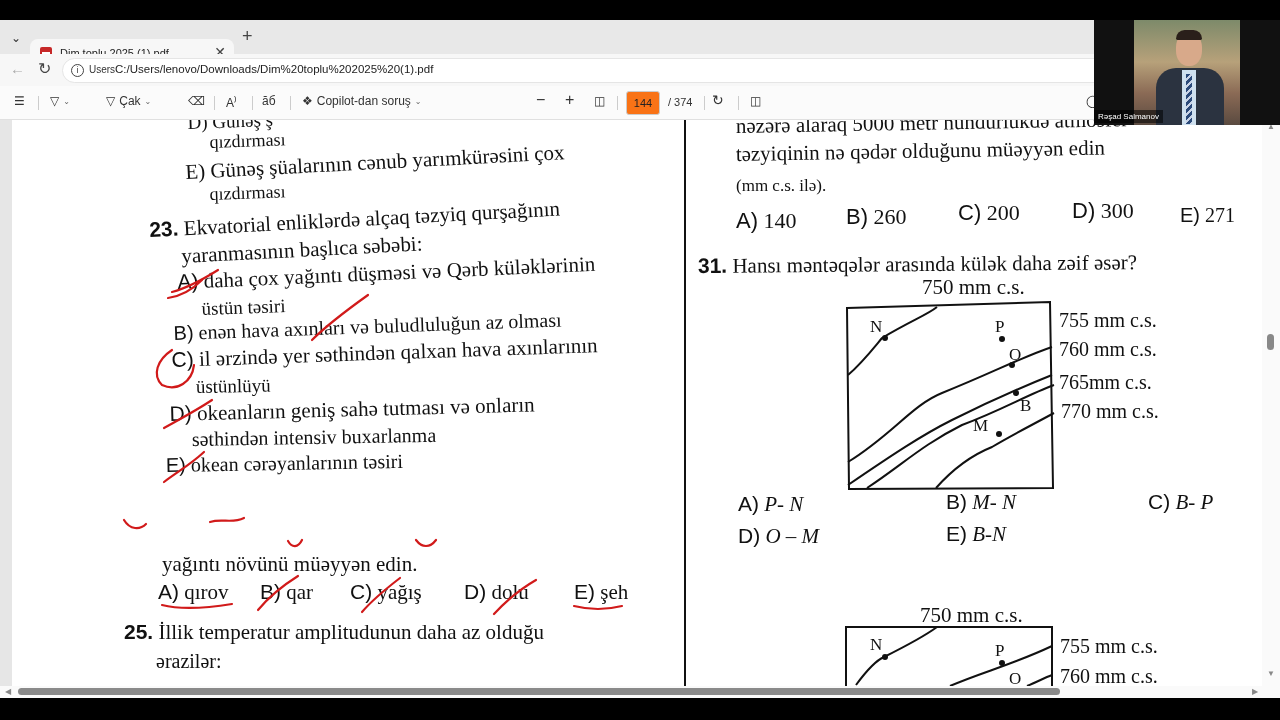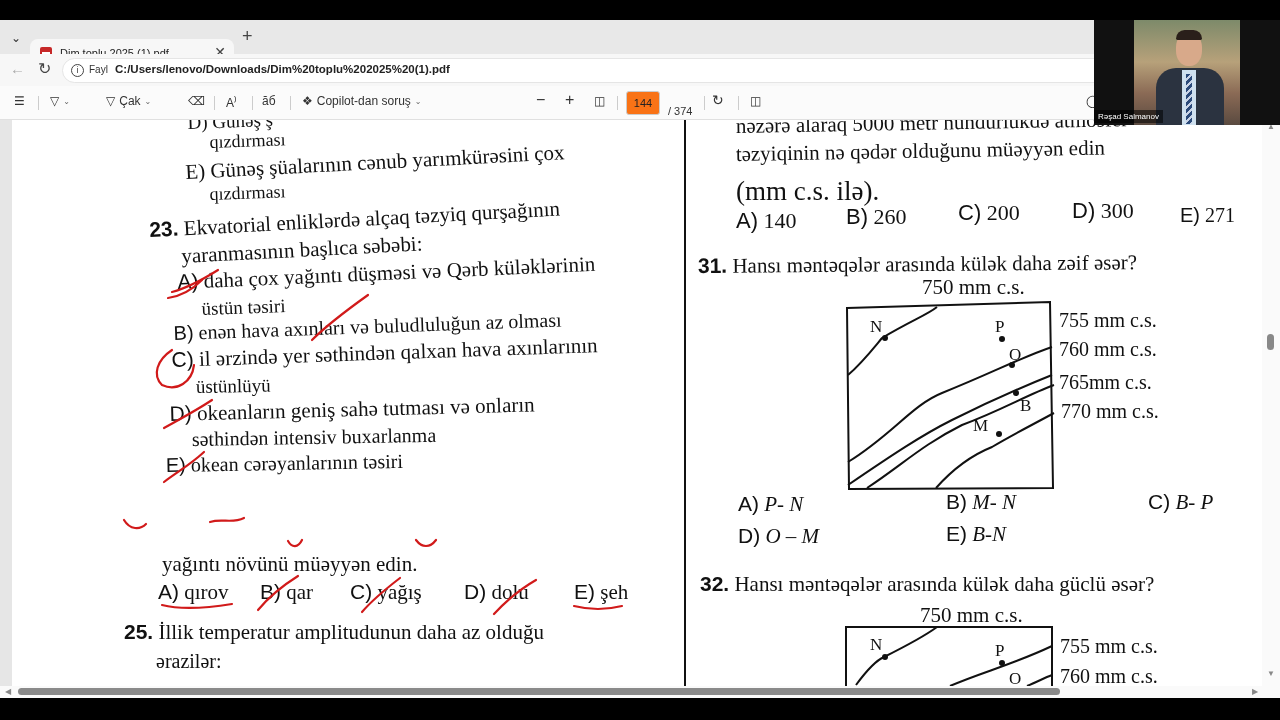--- a/index.html
+++ b/index.html
@@ -17,28 +17,28 @@
   .tab .tab-title { position: absolute; left: 30px; top: 8px; font-size: 11px; color: #222; }
   .tab .tab-close { position: absolute; right: 8px; top: 5px; font-size: 14px; color: #444; }
   .new-tab { position: absolute; left: 242px; top: 6px; font-size: 18px; color: #444; }
 
   .addressbar { position: absolute; left: 0; top: 54px; width: 1280px; height: 32px; background: #f7f7f7; }
   .nav-back { position: absolute; left: 10px; top: 6px; font-size: 15px; color: #aaa; }
   .nav-reload { position: absolute; left: 38px; top: 5px; font-size: 16px; color: #444; }
   .url-box { position: absolute; left: 62px; top: 4px; width: 1050px; height: 25px; background: #fff; border-radius: 13px; border: 1px solid #e5e5e5; }
   .url-box .info-icon { position: absolute; left: 8px; top: 5px; width: 13px; height: 13px; border: 1px solid #444; border-radius: 50%; font-size: 9px; text-align: center; line-height: 11px; color: #444; }
   .url-box .scheme { position: absolute; left: 26px; top: 5px; font-size: 10px; color: #333; }
-  .url-box .url-text { position: absolute; left: 52px; top: 4px; font-size: 11.5px; color: #222; font-weight: bold; }
+  .url-box .url-text { position: absolute; left: 52px; top: 4px; font-size: 11.5px; color: #222; }
 
   .pdf-toolbar { position: absolute; left: 0; top: 86px; width: 1280px; height: 34px; background: #fbfbfb; border-bottom: 1px solid #e0e0e0; }
   .tb-item { position: absolute; top: 8px; font-size: 12px; color: #333; display: flex; align-items: center; gap: 4px; }
   .tb-sep { position: absolute; top: 10px; width: 1px; height: 14px; background: #ccc; }
   .chev { font-size: 8px; color: #666; }
   .page-input { position: absolute; left: 626px; top: 5px; width: 34px; height: 24px; border: 1px solid #ccc; border-radius: 3px; background: #f97316; font-size: 11px; text-align: center; line-height: 22px; color: #222; }
-  .page-total { position: absolute; left: 668px; top: 19px; font-size: 11px; color: #333; }
+  .page-total { position: absolute; left: 668px; top: 10px; font-size: 11px; color: #333; }
 
   .viewer { position: absolute; left: 0; top: 120px; width: 1280px; height: 578px; background: #f0f0f0; overflow: hidden; }
   .left-rail { position: absolute; left: 0; top: 0; width: 12px; height: 578px; background: #e6e6e6; }
   .page { position: absolute; left: 12px; top: 0; width: 1250px; height: 566px; background: #fff; overflow: hidden; }
   .divider { position: absolute; left: 672px; top: 0; width: 2px; height: 566px; background: #111; }
 
   .ptext { position: absolute; font-family: "Liberation Serif", serif; color: #111; white-space: nowrap; transform-origin: left bottom; }
   .qnum { font-family: "Liberation Sans", sans-serif; font-weight: bold; }
   .optl { font-family: "Liberation Sans", sans-serif; }
   .italic { font-style: italic; }
@@ -76,21 +76,21 @@
     <span class="tab-close">✕</span>
   </div>
   <div class="new-tab">+</div>
 </div>
 
 <div class="addressbar">
   <span class="nav-back">←</span>
   <span class="nav-reload">↻</span>
   <div class="url-box">
     <span class="info-icon">i</span>
-    <span class="scheme">Fayl</span>
+    <span class="scheme">Users</span>
     <span class="url-text">C:/Users/lenovo/Downloads/Dim%20toplu%202025%20(1).pdf</span>
   </div>
 </div>
 
 <div class="pdf-toolbar">
   <span class="tb-item" style="left:14px">☰</span>
   <span class="tb-sep" style="left:38px"></span>
   <span class="tb-item" style="left:50px">
     <span>▽</span>
       <span class="chev">⌄</span>
@@ -172,21 +172,21 @@
     <div class="ptext" style="left:112px;top:500px;font-size:21px">
       <span class="qnum">25.</span>
       <span>İllik temperatur amplitudunun daha az olduğu</span>
     </div>
     <div class="ptext" style="left:144px;top:530px;font-size:20px">ərazilər:</div>
 
     <div class="divider"></div>
 
     <div class="ptext" style="left:724px;top:-6px;font-size:21px;transform:rotate(-1deg)">nəzərə alaraq 5000 metr hündürlükdə atmosfer</div>
     <div class="ptext" style="left:724px;top:22px;font-size:21px;transform:rotate(-1deg)">təzyiqinin nə qədər olduğunu müəyyən edin</div>
-    <div class="ptext" style="left:724px;top:56px;font-size:27px">(mm c.s. ilə).</div>
+    <div class="ptext" style="left:724px;top:56px;font-size:17px">(mm c.s. ilə).</div>
     <div class="ptext" style="left:724px;top:88px;font-size:22px"><span class="optl">A)</span> <span>140</span></div>
     <div class="ptext" style="left:834px;top:84px;font-size:22px"><span class="optl">B)</span> <span>260</span></div>
     <div class="ptext" style="left:946px;top:80px;font-size:22px"><span class="optl">C)</span> <span>200</span></div>
     <div class="ptext" style="left:1060px;top:78px;font-size:22px"><span class="optl">D)</span> <span>300</span></div>
     <div class="ptext" style="left:1168px;top:84px;font-size:20px"><span class="optl">E)</span> <span>271</span></div>
 
     <div class="ptext" style="left:686px;top:134px;font-size:21px;transform:rotate(-0.5deg)">
       <span class="qnum">31.</span>
       <span>Hansı məntəqələr arasında külək daha zəif əsər?</span>
     </div>
@@ -214,24 +214,20 @@
       <text x="227" y="114" font-family="Liberation Serif, serif" font-size="20" fill="#111">765mm c.s.</text>
       <text x="229" y="143" font-family="Liberation Serif, serif" font-size="20" fill="#111">770 mm c.s.</text>
     </svg>
 
     <div class="ptext" style="left:726px;top:372px;font-size:21px"><span class="optl">A)</span> <span class="italic">P- N</span></div>
     <div class="ptext" style="left:934px;top:370px;font-size:21px"><span class="optl">B)</span> <span class="italic">M- N</span></div>
     <div class="ptext" style="left:1136px;top:370px;font-size:21px"><span class="optl">C)</span> <span class="italic">B- P</span></div>
     <div class="ptext" style="left:726px;top:404px;font-size:21px"><span class="optl">D)</span> <span class="italic">O – M</span></div>
     <div class="ptext" style="left:934px;top:402px;font-size:21px"><span class="optl">E)</span> <span class="italic">B-N</span></div>
 
-    <div class="ptext" style="left:688px;top:452px;font-size:21px">
-      <span class="qnum">32.</span>
-      <span>Hansı məntəqələr arasında külək daha güclü əsər?</span>
-    </div>
     <svg style="position:absolute;left:820px;top:480px" width="360" height="90" viewBox="0 0 360 90">
       <text x="88" y="22" font-family="Liberation Serif, serif" font-size="21" fill="#111">750 mm c.s.</text>
       <polyline points="14,90 14,27 220,27 220,90" fill="none" stroke="#111" stroke-width="2"></polyline>
       <path d="M24,85 C35,70 45,60 52,57 C70,48 90,38 105,27" fill="none" stroke="#111" stroke-width="2"></path>
       <path d="M118,86 C150,72 180,65 220,46" fill="none" stroke="#111" stroke-width="2"></path>
       <path d="M195,86 C205,82 212,78 220,75" fill="none" stroke="#111" stroke-width="2"></path>
       <circle cx="53" cy="57" r="3" fill="#111"></circle>
       <circle cx="170" cy="63" r="3" fill="#111"></circle>
       <text x="38" y="50" font-family="Liberation Serif, serif" font-size="17" fill="#111">N</text>
       <text x="163" y="56" font-family="Liberation Serif, serif" font-size="17" fill="#111">P</text>

